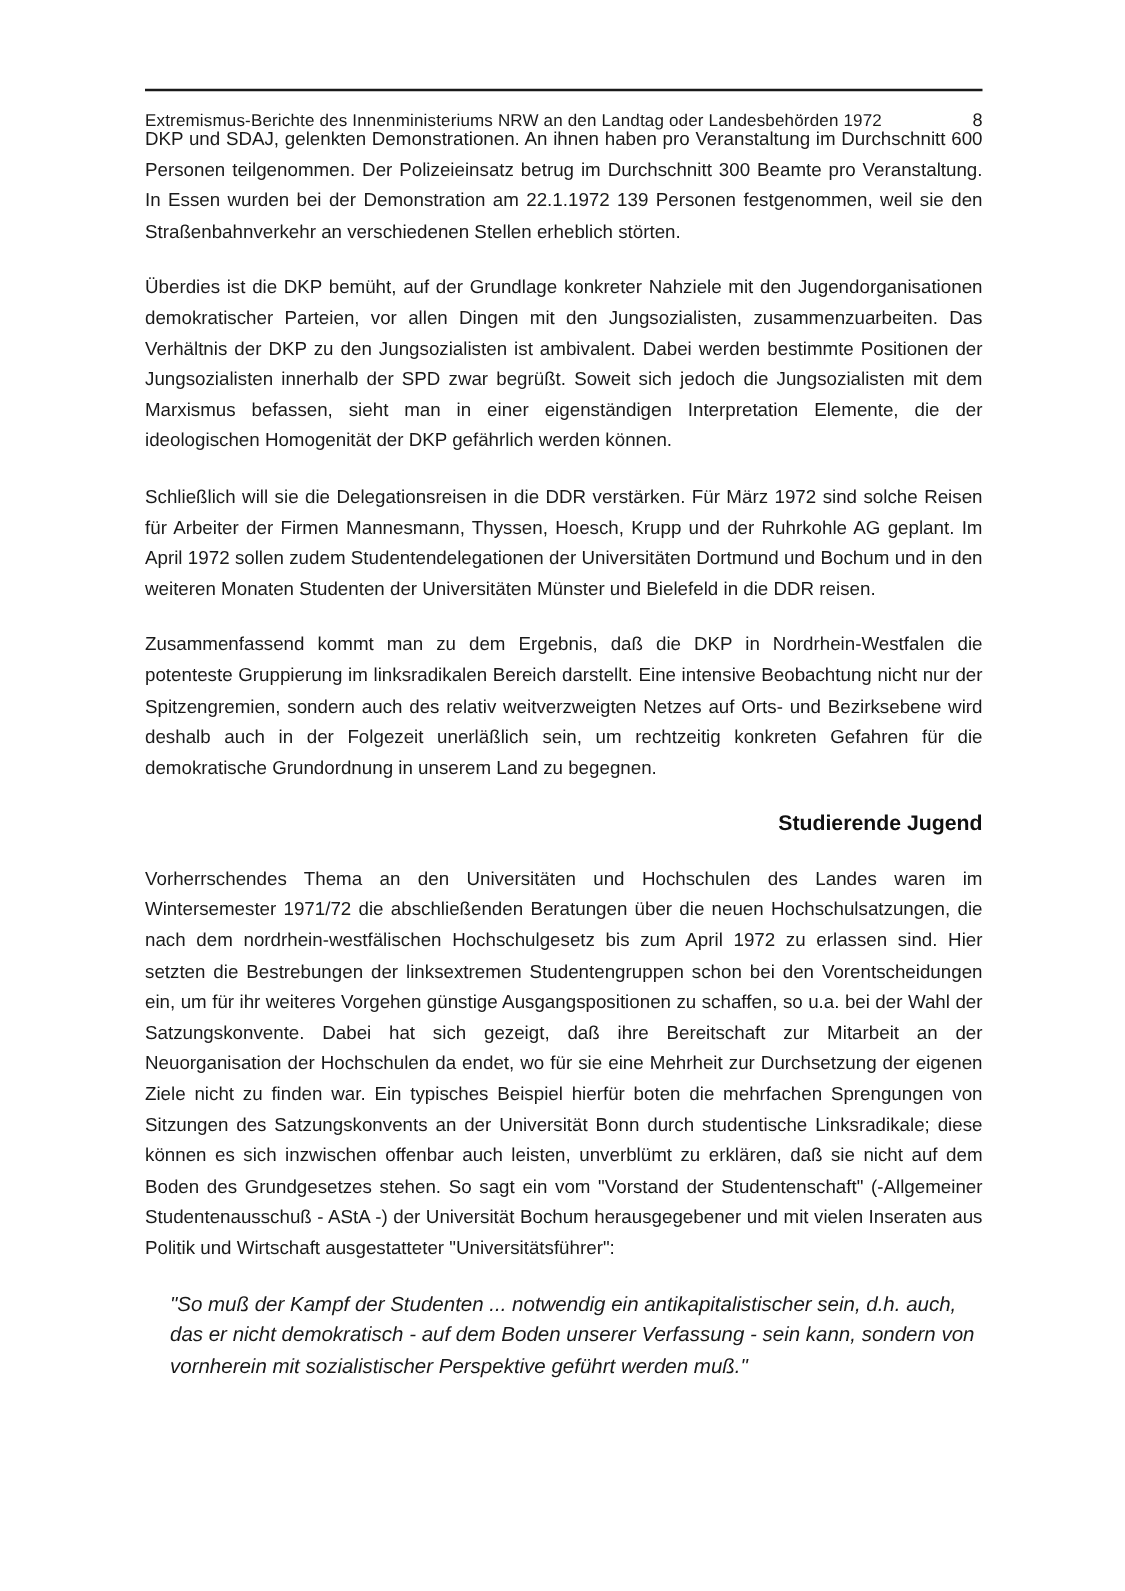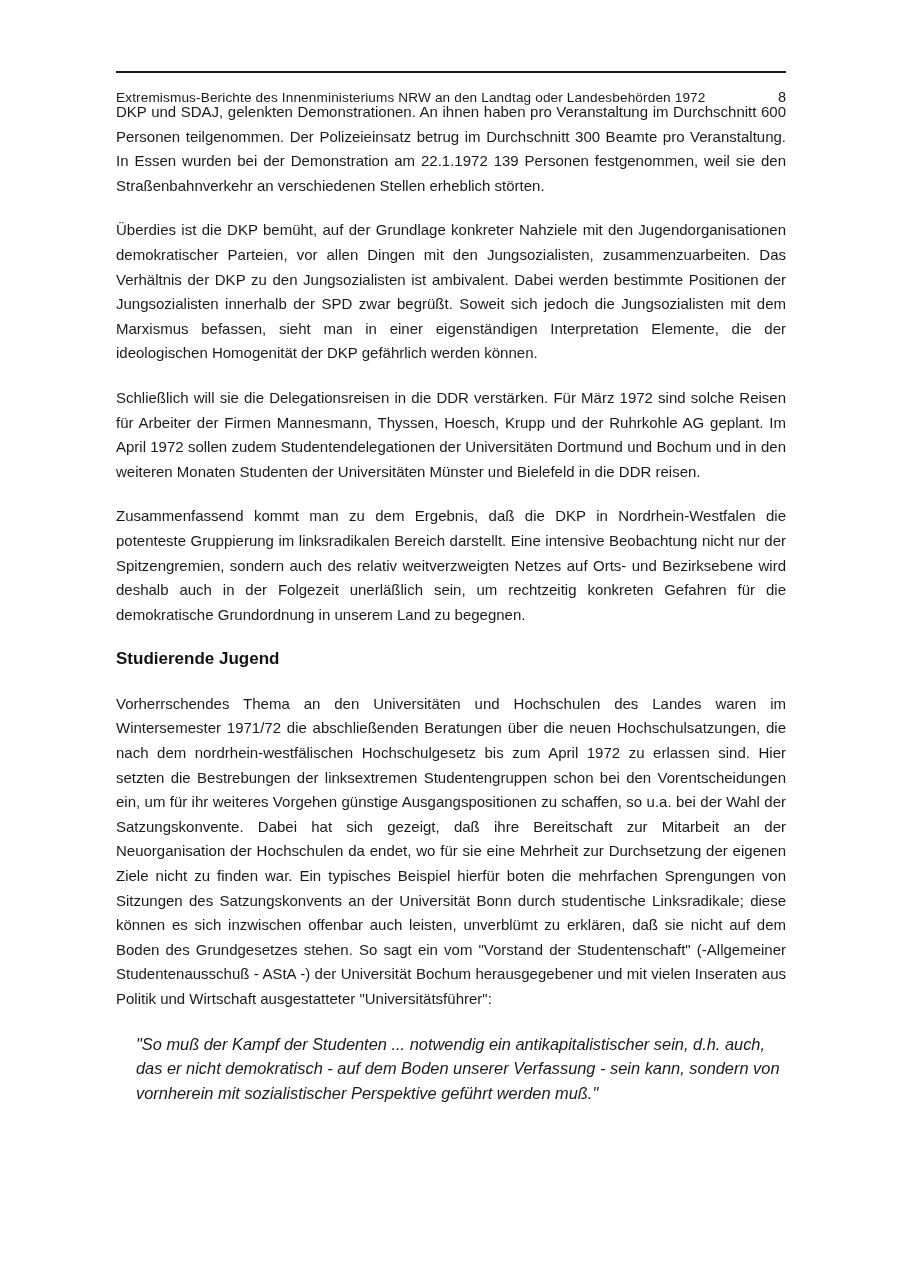--- a/index.html
+++ b/index.html
@@ -68,21 +68,21 @@
     hyphens: none;
   }
   p.body-par:last-child {
     margin-bottom: 0;
   }
   h2.section-heading {
     margin: 0 0 20px 0;
     font-size: 17px;
     line-height: 24.6px;
     font-weight: bold;
-    text-align: left;
+    text-align: right;
     color: #111111;
   }
   .blockquote {
     margin: 2px 0 0 20px;
     width: 648px;
   }
   .blockquote p {
     margin: 0;
     font-size: 16.4px;
     line-height: 24.6px;

